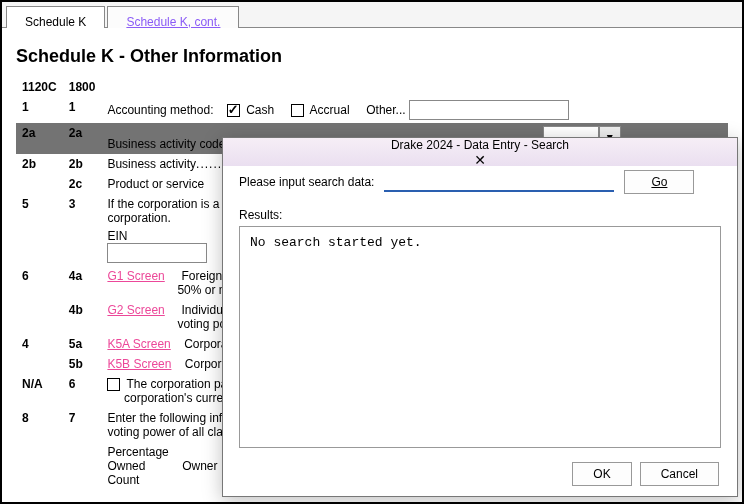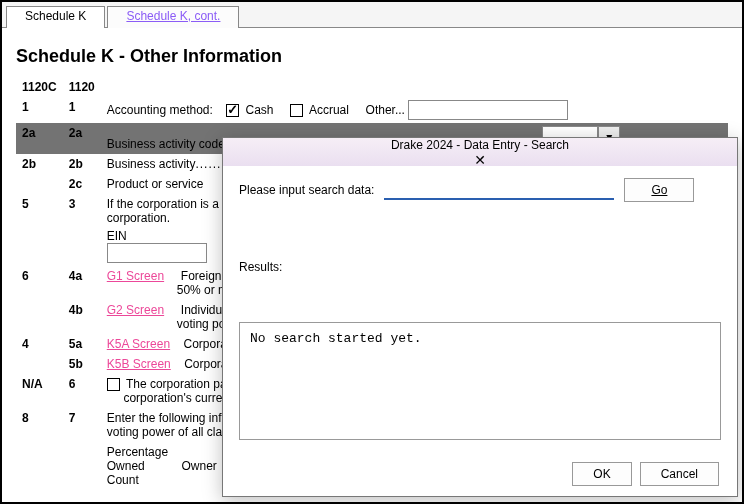--- a/index.html
+++ b/index.html
@@ -16,21 +16,21 @@
   }
   .tabs {
     display: flex;
     border-bottom: 1px solid #888;
     background: #f5f5f5;
     height: 26px;
     padding-left: 4px;
     padding-top: 3px;
   }
   .tab {
-    padding: 2px 18px;
+    padding: 8px 18px;
     border: 1px solid #888;
     border-bottom: none;
     background: #fff;
     margin-right: 2px;
     font-size: 12px;
     cursor: pointer;
     position: relative;
     top: 1px;
   }
   .tab.active {
@@ -96,21 +96,21 @@
     height: 28px;
     display:flex; align-items:center; justify-content:space-between;
     padding: 0 8px;
     font-size: 12px;
     flex-direction: column;
   }
   .dialog .closebtn {
     width:24px; height:20px; display:flex;align-items:center;justify-content:center;
     cursor:pointer; font-size:14px;
   }
-  .dialog .body { padding: 12px 16px; flex:1; display:flex; flex-direction:column;gap:44px;}
+  .dialog .body { padding: 4px 16px; flex:1; display:flex; flex-direction:column;}
   .searchrow { display:flex; align-items:center; gap:10px; margin-bottom:14px;}
   .searchinput {
     flex:0 0 230px; height:20px;
     border:none; border-bottom:2px solid #2a5fb0;
     font-size:12px; outline:none;
   }
   .gobtn, .okbtn, .cancelbtn {
     border:1px solid #999; background:#fdfdfd;
     height:24px; padding: 0 20px;
     font-size:12px; cursor:pointer;
@@ -135,21 +135,21 @@
   <div class="tab link">Schedule K, cont.</div>
 </div>
 
 <div class="content">
   <div class="title">Schedule K - Other Information</div>
 
   <table class="form">
     <tbody>
         <tr>
       <td class="col1 cols-header">1120C</td>
-      <td class="col2 cols-header">1120</td>
+      <td class="col2 cols-header">1800</td>
       <td></td>
     </tr>
     <tr>
       <td class="col1">1</td>
       <td class="col2">1</td>
       <td class="col3">
         <span>Accounting method:</span>
         &nbsp;&nbsp;
         <span class="checkbox checked"></span>
         <span>Cash</span>

